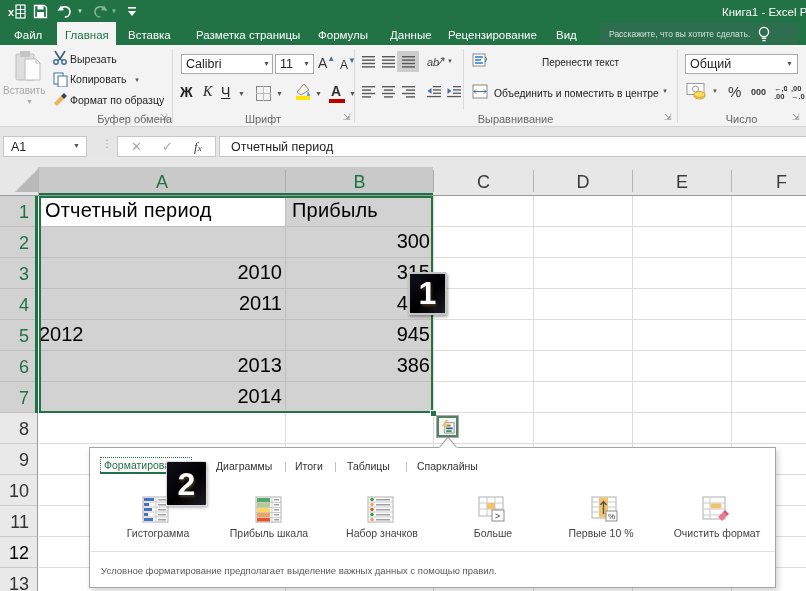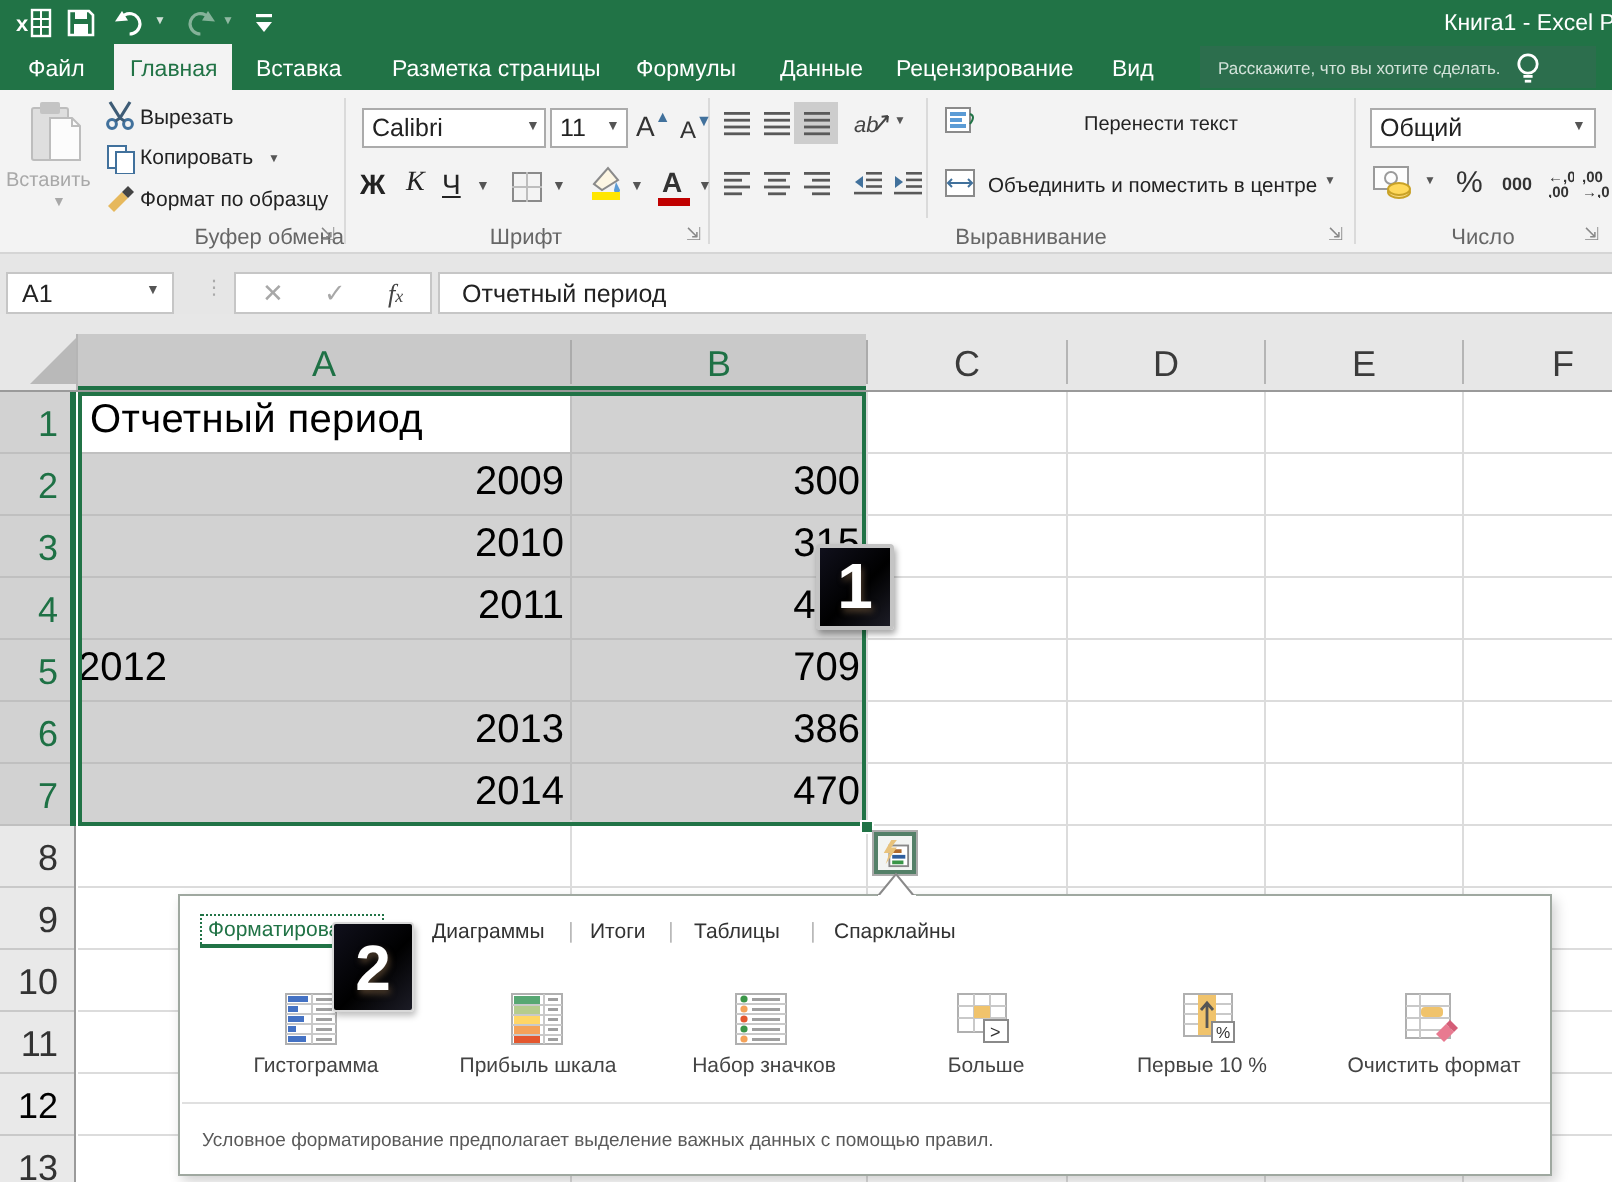--- a/index.html
+++ b/index.html
@@ -479,32 +479,31 @@
     <div style="left:434px;top:536px;width:372px;height:1px;background:#dcdcdc;"></div>
     <div style="left:39px;top:536px;width:395px;height:1px;background:#dcdcdc;"></div>
     <div style="left:434px;top:567px;width:372px;height:1px;background:#dcdcdc;"></div>
     <div style="left:39px;top:567px;width:395px;height:1px;background:#dcdcdc;"></div>
     <div style="left:285px;top:196px;width:1px;height:395px;background:#dcdcdc;"></div>
     <div style="left:433px;top:196px;width:1px;height:395px;background:#dcdcdc;"></div>
     <div style="left:533px;top:196px;width:1px;height:395px;background:#dcdcdc;"></div>
     <div style="left:632px;top:196px;width:1px;height:395px;background:#dcdcdc;"></div>
     <div style="left:731px;top:196px;width:1px;height:395px;background:#dcdcdc;"></div>
     <div class="t" style="left:45px;top:199px;color:#000;font-size:20px;letter-spacing:0.2px;">Отчетный период</div>
-    <div class="t" style="left:39px;top:230px;width:243px;text-align:right;color:#000;font-size:20px;">2009</div>
+    <div class="t" style="left:292px;top:199px;color:#000;font-size:20px;letter-spacing:0.2px;">Прибыль</div>
     <div class="t" style="left:286px;top:230px;width:144px;text-align:right;color:#000;font-size:20px;">300</div>
     <div class="t" style="left:39px;top:261px;width:243px;text-align:right;color:#000;font-size:20px;">2010</div>
     <div class="t" style="left:286px;top:261px;width:144px;text-align:right;color:#000;font-size:20px;">315</div>
     <div class="t" style="left:39px;top:292px;width:243px;text-align:right;color:#000;font-size:20px;">2011</div>
     <div class="t" style="left:286px;top:292px;width:144px;text-align:right;color:#000;font-size:20px;">447</div>
     <div class="t" style="left:39px;top:323px;width:243px;text-align:left;color:#000;font-size:20px;">2012</div>
-    <div class="t" style="left:286px;top:323px;width:144px;text-align:right;color:#000;font-size:20px;">709</div>
+    <div class="t" style="left:286px;top:323px;width:144px;text-align:right;color:#000;font-size:20px;">945</div>
     <div class="t" style="left:39px;top:354px;width:243px;text-align:right;color:#000;font-size:20px;">2013</div>
     <div class="t" style="left:286px;top:354px;width:144px;text-align:right;color:#000;font-size:20px;">386</div>
     <div class="t" style="left:39px;top:385px;width:243px;text-align:right;color:#000;font-size:20px;">2014</div>
-    <div class="t" style="left:286px;top:385px;width:144px;text-align:right;color:#000;font-size:20px;">470</div>
     <div style="left:41px;top:226px;width:390px;height:1px;background:#c0c0c0;"></div>
     <div style="left:41px;top:257px;width:390px;height:1px;background:#c0c0c0;"></div>
     <div style="left:41px;top:288px;width:390px;height:1px;background:#c0c0c0;"></div>
     <div style="left:41px;top:319px;width:390px;height:1px;background:#c0c0c0;"></div>
     <div style="left:41px;top:350px;width:390px;height:1px;background:#c0c0c0;"></div>
     <div style="left:41px;top:381px;width:390px;height:1px;background:#c0c0c0;"></div>
     <div style="left:285px;top:198px;width:1px;height:212px;background:#c0c0c0;"></div>
   </div>
 
 </body></html>

